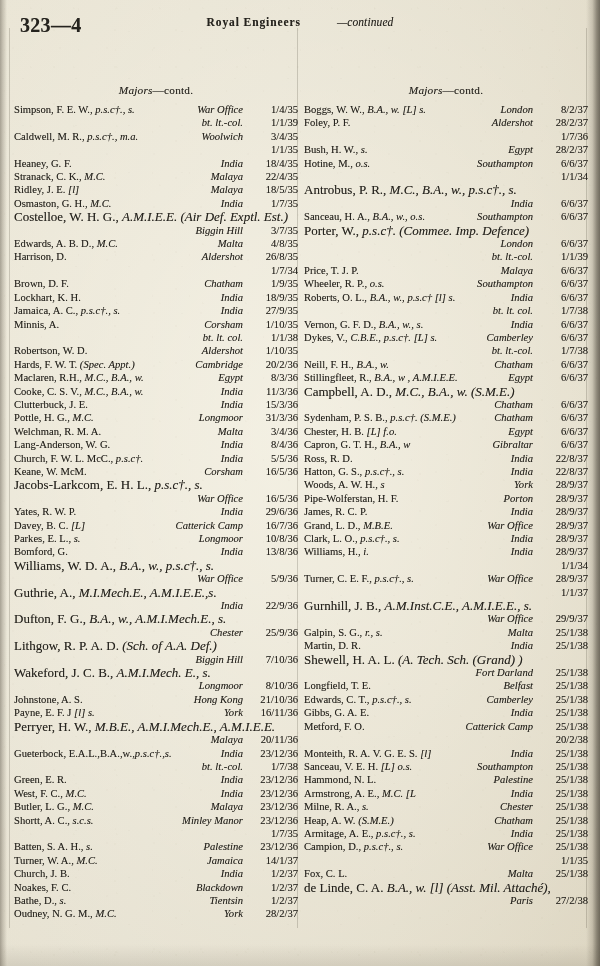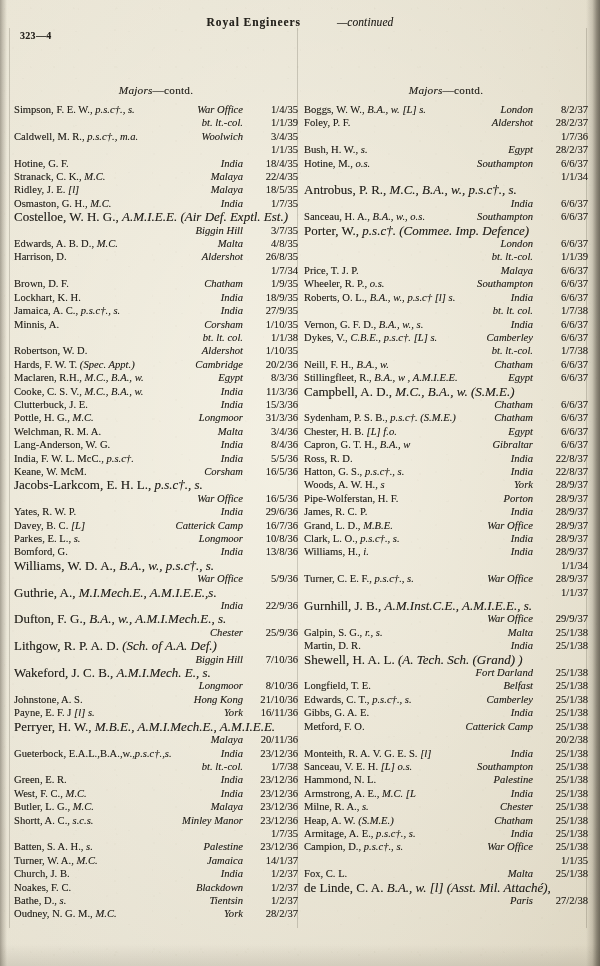--- a/index.html
+++ b/index.html
@@ -74,22 +74,22 @@
   }
 
   
   .runhead {
     position: absolute;
     top: 14px; left: 0; right: 0;
     height: 18px;
   }
   .folio {
     position: absolute;
-    left: 20px; top: 16px;
-    font-size: 10px;
+    left: 20px; top: 0;
+    font-size: 20px;
     font-weight: 700;
     letter-spacing: 0.3px;
   }
   .runtitle {
     position: absolute;
     left: 0; right: 0; top: 2px;
     text-align: center;
     font-size: 11.5px;
     font-weight: 700;
     letter-spacing: 0.9px;
@@ -212,21 +212,21 @@
               <span class="dt">3/4/35</span>
             </div>
             <div class="line cont subline">
               <span class="spacer"></span>
               <span class="loc"></span>
               <span class="dt">1/1/35</span>
             </div>
           </div>
           <div class="entry gap-before">
             <div class="line">
-              <span class="nm"><span>Hotine, G. F.</span></span>
+              <span class="nm"><span>Heaney, G. F.</span></span>
               <span class="spacer"></span>
               <span class="loc">India</span>
               <span class="dt">18/4/35</span>
             </div>
           </div>
           <div class="entry">
             <div class="line">
               <span class="nm"><span>Stranack, C. K., </span><span class="qual">M.C.</span></span>
               <span class="spacer"></span>
               <span class="loc">Malaya</span>
@@ -374,21 +374,21 @@
           <div class="entry">
             <div class="line">
               <span class="nm"><span>Lang-Anderson, W. G.</span></span>
               <span class="spacer"></span>
               <span class="loc">India</span>
               <span class="dt">8/4/36</span>
             </div>
           </div>
           <div class="entry">
             <div class="line">
-              <span class="nm"><span>India, F. W. L. McC., </span><span class="qual">p.s.c†.</span></span>
+              <span class="nm"><span>Church, F. W. L. McC., </span><span class="qual">p.s.c†.</span></span>
               <span class="spacer"></span>
               <span class="loc">India</span>
               <span class="dt">5/5/36</span>
             </div>
           </div>
           <div class="entry">
             <div class="line">
               <span class="nm"><span>Keane, W. McM.</span></span>
               <span class="spacer"></span>
               <span class="loc">Corsham</span>

